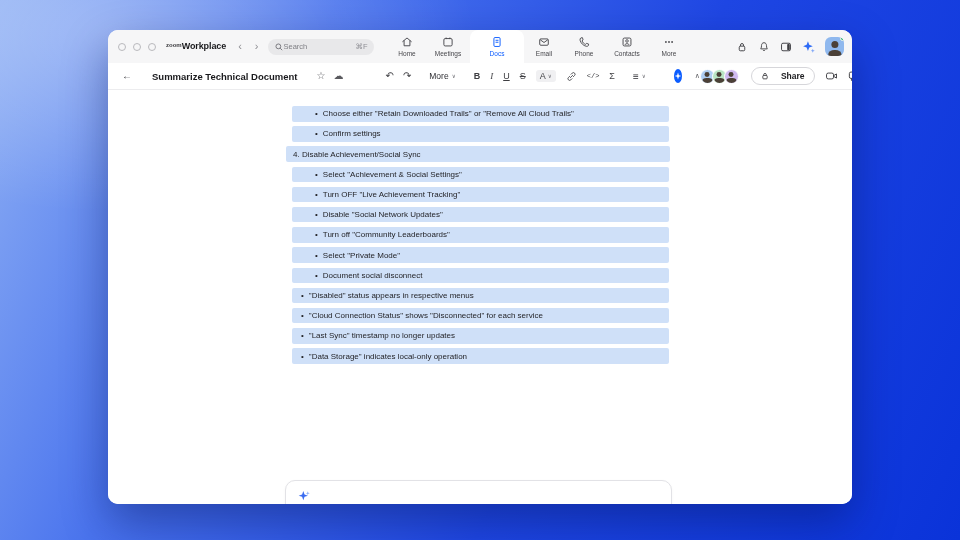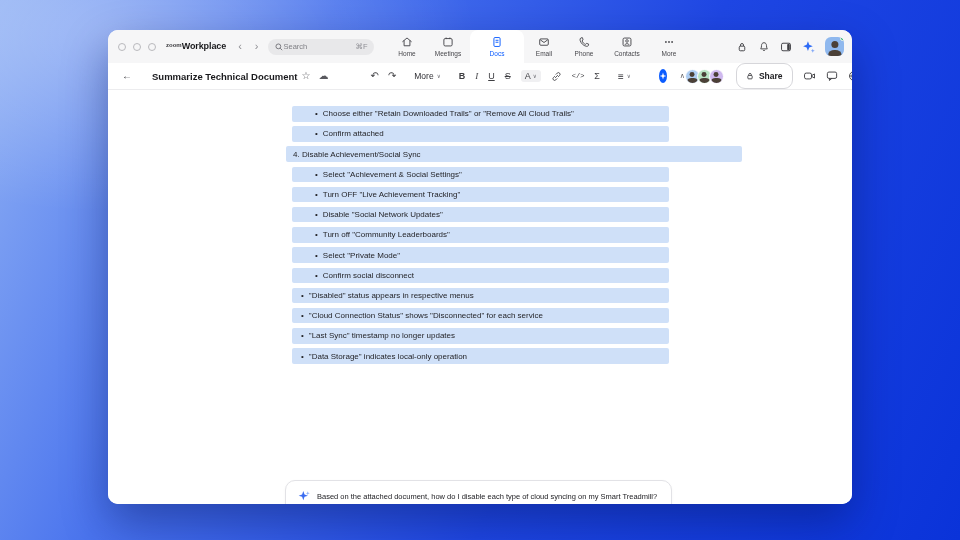--- a/index.html
+++ b/index.html
@@ -42,44 +42,44 @@
   .sil::before { content:""; position:absolute; left:50%; top:22%; transform:translateX(-50%);
                  width:38%; height:38%; border-radius:50%; background:#4b4037; }
   .sil::after { content:""; position:absolute; left:50%; bottom:-12%; transform:translateX(-50%);
                 width:70%; height:45%; border-radius:45% 45% 0 0; background:#4b4037; }
 
   
   .docbar { height:27px; background:#fff; border-bottom:1px solid #ececee; display:flex; align-items:center;
             padding:0 12px 0 14px; color:#3e3e42; }
   .docbar .ib { display:flex; align-items:center; justify-content:center; line-height:1; cursor:default; }
   .glyph { font-size:10px; color:#3e3e42; }
-  .title { font-size:9.5px; font-weight:700; color:#1a1a1d; margin:0 4px 0 9px; white-space:nowrap; }
+  .title { font-size:9.5px; font-weight:700; color:#1a1a1d; margin:0 19px 0 9px; white-space:nowrap; }
   .mutg { color:#5a5a5f; }
   .sep { width:1px; height:13px; background:#e6e6e9; margin:0 9px; }
   .tgroup { display:flex; align-items:center; gap:11px; }
   .fmt { font-size:9px; color:#3e3e42; }
   .textsel { display:flex; align-items:center; gap:3px; font-size:8.5px; color:#2e2e33; }
   .caret { font-size:5.5px; color:#6a6a70; }
   .colorA { display:flex; align-items:center; gap:2px; background:#f0f0f2; border-radius:3px; padding:1px 4px; }
   .ai-circle { width:14px; height:14px; border-radius:50%; background:var(--accent); display:flex;
                align-items:center; justify-content:center; }
   .db-right { margin-left:auto; display:flex; align-items:center; gap:10px; }
   .collabs { display:flex; margin-right:2px; }
   .cav { width:15px; height:15px; border-radius:50%; border:1.5px solid #fff; margin-left:-3px; }
   .cav:first-child { margin-left:0; }
   .cav.c1 { background:#aecdf2; } .cav.c2 { background:#b9e4c3; } .cav.c3 { background:#cfb9ef; }
-  .share { display:flex; align-items:center; gap:5px; height:18px; padding:12px 9px; border:1px solid #d6d6da;
+  .share { display:flex; align-items:center; gap:12px; height:18px; padding:4px 9px; border:1px solid #d6d6da;
            border-radius:9px; background:#fff; font-size:8.5px; font-weight:600; color:#1d1d20; }
 
   
   .content { position:relative; height:414px; background:#fff; }
   .rows { position:absolute; left:178px; top:16px; width:384px; }
   .row { height:15.5px; margin-bottom:4.7px; background:var(--highlight); border-radius:2px;
          display:flex; align-items:center; font-size:8px; color:#242428; white-space:nowrap; }
-  .row.header { width:456px; padding-left:7px; }
+  .row.header { width:384px; padding-left:7px; }
   .row.bullet1, .row.bullet2 { width:377px; margin-left:6px; }
   .row.bullet1 { padding-left:9px; }
   .row.bullet2 { padding-left:23px; }
   .row .dot::before { content:"•"; margin-right:5px; font-size:8px; }
 
   
   .ai-panel { position:absolute; left:177px; top:390px; width:387px; height:68px; background:#fff;
               border:1px solid #e2e2e6; border-radius:10px; box-shadow:0 1px 3px rgba(0,0,0,.04);
               display:flex; flex-direction:column; }
   .ai-row1 { display:flex; align-items:center; gap:7px; padding:9px 12px 0 12px; }
@@ -280,21 +280,21 @@
 
       <div class="rows">
 
           <div class="row bullet2">
             <span class="dot"></span>
             <span>Choose either "Retain Downloaded Trails" or "Remove All Cloud Trails"</span>
           </div>
 
           <div class="row bullet2">
             <span class="dot"></span>
-            <span>Confirm attached</span>
+            <span>Confirm settings</span>
           </div>
 
           <div class="row header">
 
             <span>4. Disable Achievement/Social Sync</span>
           </div>
 
 
           <div class="row bullet2">
             <span class="dot"></span>
@@ -316,21 +316,21 @@
             <span>Turn off "Community Leaderboards"</span>
           </div>
 
           <div class="row bullet2">
             <span class="dot"></span>
             <span>Select "Private Mode"</span>
           </div>
 
           <div class="row bullet2">
             <span class="dot"></span>
-            <span>Confirm social disconnect</span>
+            <span>Document social disconnect</span>
           </div>
 
 
           <div class="row bullet1">
             <span class="dot"></span>
             <span>"Disabled" status appears in respective menus</span>
           </div>
 
           <div class="row bullet1">
             <span class="dot"></span>
@@ -347,20 +347,19 @@
             <span>"Data Storage" indicates local-only operation</span>
           </div>
         </div>
 
       <div class="ai-panel">
         <div class="ai-row1">
           <svg width="12" height="12" viewBox="0 0 14 14">
               <path d="M6.2 1.2 L7.6 5.2 L11.6 6.6 L7.6 8 L6.2 12 L4.8 8 L.8 6.6 L4.8 5.2 Z" fill="#3b6cf0"></path>
               <path d="M11.4 1.6 l.6 1.7 1.7 .6 -1.7 .6 -.6 1.7 -.6 -1.7 -1.7 -.6 1.7 -.6 Z" fill="#8fb0f6"></path>
             </svg>
-          <span class="ai-q">Based on the attached document, how do I disable each type of cloud syncing on my Smart Treadmill?</span>
         </div>
 
       </div>
 
     </div>
   </div>
 </div>
 
 </body></html>

